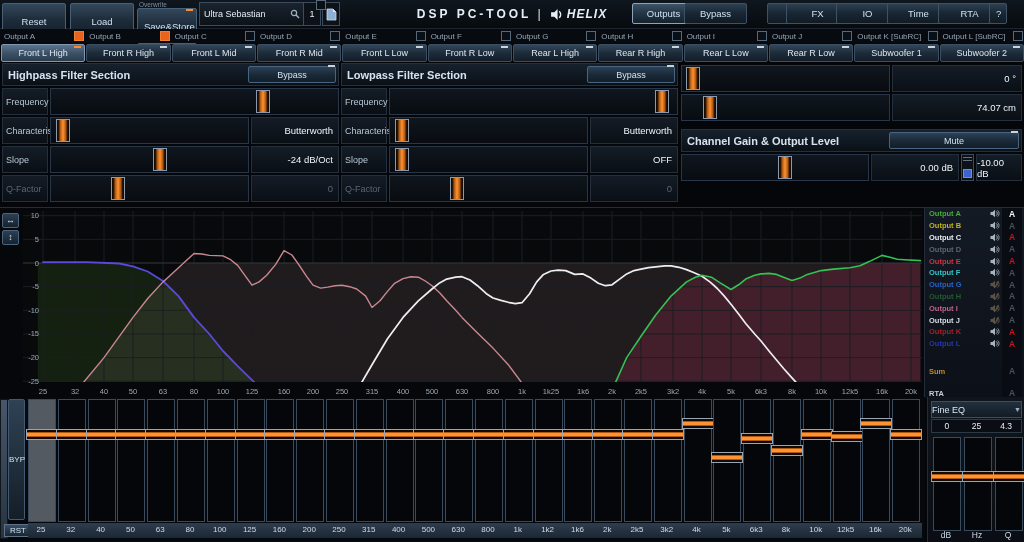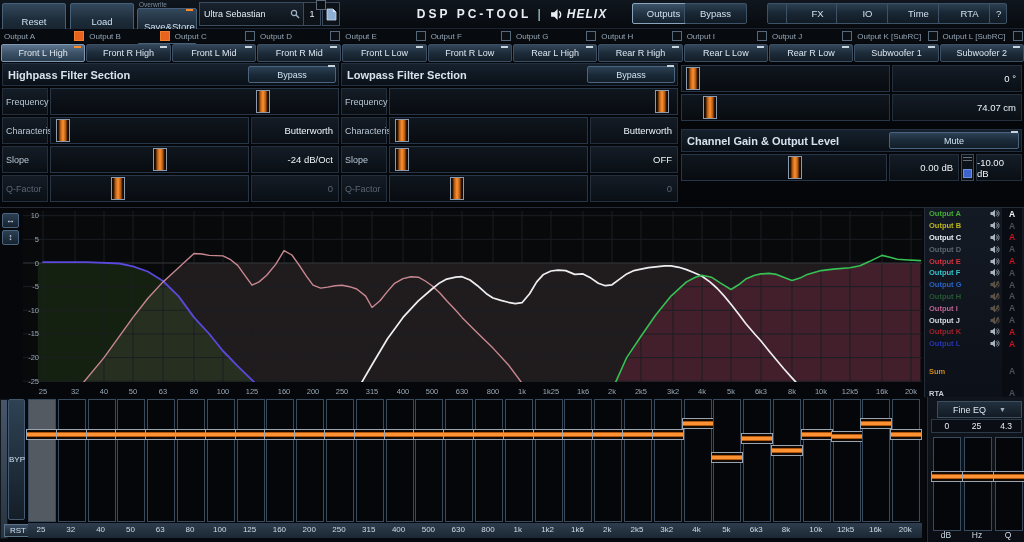--- a/index.html
+++ b/index.html
@@ -88,22 +88,22 @@
           background:linear-gradient(180deg,#3a4e62,#1a2530);border:1px solid #5c7288;cursor:pointer;padding:0;}
   .eqlabels{position:absolute;left:28px;top:126px;width:894px;height:15px;background:linear-gradient(180deg,#2e3d4e,#1b2733);}
   .eqband-label{position:absolute;top:2px;width:30px;text-align:center;font-size:8px;color:#cfdae6;}
   .eqtrack{position:absolute;top:2px;width:26px;height:121px;background:#04060a;border:1px solid #384a5c;cursor:pointer;}
   .eqtrack.sel{background:rgba(150,158,168,0.55);}
   .eqhandle{position:absolute;width:30px;height:9px;border:1px solid #98a4b2;cursor:ns-resize;
             background:linear-gradient(180deg,#120a03 0 2px,#b05810 2px 3px,#ff9232 3px 6px,#b05810 6px 7px,#120a03 7px 100%);}
 
   
   #fineeq{position:absolute;left:927px;top:397px;width:97px;height:145px;background:linear-gradient(180deg,#10151d,#0a0e14);border-left:1px solid #232c38;}
-  .fe-head{position:absolute;left:9px;top:4px;right:3px;height:15px;border:1px solid #3c4e60;background:linear-gradient(180deg,#22303e,#121b24);
-           display:flex;align-items:center;justify-content:space-between;padding:0 15px;font-size:9px;color:#dbe5ef;cursor:pointer;}
+  .fe-head{position:absolute;left:3px;top:4px;right:3px;height:15px;border:1px solid #3c4e60;background:linear-gradient(180deg,#22303e,#121b24);
+           display:flex;align-items:center;justify-content:space-between;padding:0 0;font-size:9px;color:#dbe5ef;cursor:pointer;}
   .fe-vals{position:absolute;left:3px;top:22px;right:3px;height:12px;border:1px solid #2c3a48;background:#0a0e14;
            display:flex;align-items:center;}
   .fe-vals span{flex:1;text-align:center;font-size:8.5px;color:#e6eef6;}
   .fe-track{position:absolute;top:40px;width:26px;height:92px;background:#04060a;border:1px solid #384a5c;cursor:pointer;}
   .fe-label{position:absolute;top:133px;width:30px;text-align:center;font-size:8.5px;color:#cfdae6;}
 </style>
 </head>
 <body>
 
 <div id="app">
@@ -301,21 +301,21 @@
       </div>
       <div class="sec-head" style="margin-top: 8px;">
         <span class="sec-title">Channel Gain &amp; Output Level</span>
         <button class="sec-btn" style="width: 130px;">Mute</button>
         <span class="mark"></span>
       </div>
       <div class="frow">
         <div class="ftrack">
           <div class="fhandle" style="left: calc(56% - 7.84px);"></div>
         </div>
-        <div class="fcell fvalue" style="width: 70px; flex: 0 0 auto;">0.00 dB</div>
+        <div class="fcell fvalue" style="width: 88px; flex: 0 0 auto;">0.00 dB</div>
         <div class="minifader">
           <div class="mtop"></div>
           <div class="mblue"></div>
         </div>
         <div class="fcell fvalue" style="width: 46px; flex: 0 0 auto;">-10.00 dB</div>
       </div>
     </div>
 
   <div id="graph">
     <button class="gzoom" style="top:5px;">↔</button>

